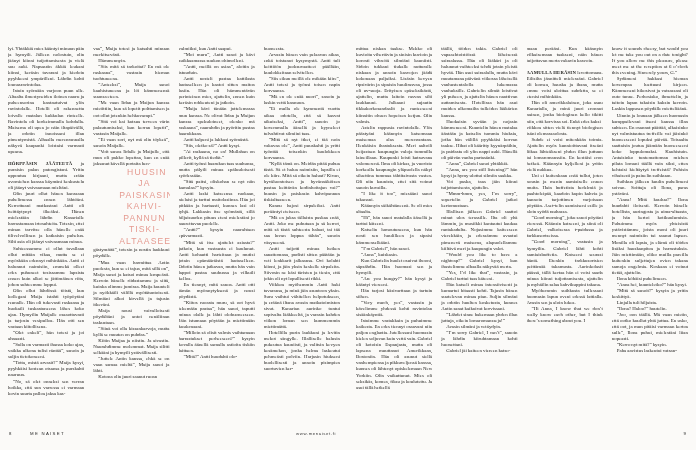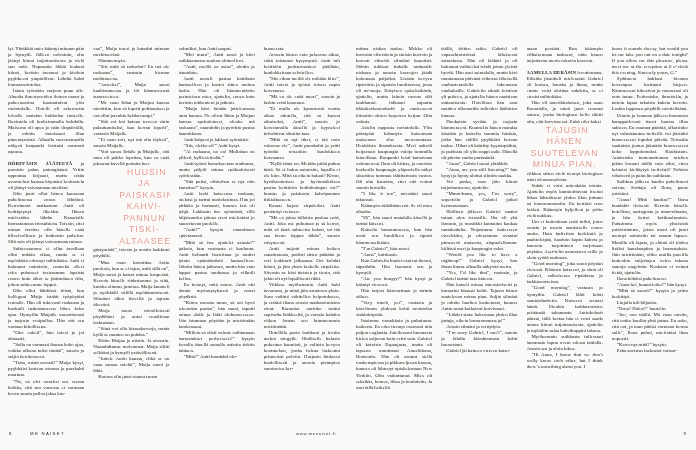--- a/index.html
+++ b/index.html
@@ -151,21 +151,20 @@
           <p>Hän katseli minua intensiivisesti ja kumartui hitaasti kohti. Tajusin hänen suutelevan minua pian. Suljin silmäni ja odotin huulten kosketusta, kunnes Antin sanat kaikuivat korvissani.</p>
           <p>”Lähdet sinne hakemaan yhden illan juttuja, oikein lomaromansseja!”</p>
           <p>Avasin silmäni ja vetäydyin.</p>
           <p>”I’m sorry Gabriel, I can’t”, sanoin ja lähdin kiiruhtamaan kohti huonettani.</p>
           <p>Gabriel jäi kaiteen viereen katso-</p>
         </div>
       <div class="col">
           <p class="first">maan perääni. Kun käännyin vilkaisemaan taakseni, näin hänen tuijottavan merta vakavin kasvoin.</p>
           <p class="leadpara"><span class="leadin">AAMULLA HERÄSIN </span>levottomana. Eilisilta jännitteli mielessäni. Gabriel oli komea, hauska ja ihana, mutta emme voisi aloittaa suhdetta, se ei etenisi mihinkään.</p>
           <p>Hän oli amerikkalainen, joka asuu Kanarialla, ja minä juuri eronnut nainen, jonka biologinen kello tikitti niin, että korvissa soi. Enkä edes kaksi</p>
-          <p class="pullquote" style="color: rgb(229, 154, 144);">TAJUSIN<br>HÄNEN<br>SUUTELEVAN<br>MINUA PIAN.</p>
           <p class="first">viikkoa sitten vielä tiennyt biologisen isäni olemassaolosta.</p>
           <p>Suhde ei voisi mitenkään toimia. Ajattelin myös kunnioittavani itseäni liikaa lähteäkseni yhden illan juttuun tai lomaromanssiin. En kestäisi eron hetkeä. Käännyin kyljelleni ja yritin vielä nukkua.</p>
           <p>Uni ei kuitenkaan enää tullut, joten nousin ja menin aamiaiselle ennen muita. Hain buffetista hedelmiä ja paahtoleipää, kaadoin kupin kahvia ja kannoin tarjottimen varjoisaan pöytään. Aset-telin aamiaiseni esille ja aloin syödä rauhassa.</p>
           <p>”Good morning”, joku sanoi pöytäni vieressä. Käänsin katseeni, ja siinä oli Gabriel, valkoisessa t-paidassa ja farkkusortseissa.</p>
           <p>”Good morning”, vastasin ja hymyilin. Gabriel lähti kohti aamiaisbuffetia. Katseeni seurasi häntä. Etenkin farkkusortsien peittämää takamusta. Aurinkolasit päässä, tällä kertaa hän ei voisi saada minua kiinni tuijottamisesta, ajattelin ja myhäilin salaa kahvikuppini takana.</p>
           <p>Myöhemmin suihkusta tullessani huomasin lapun oveni edessä lattialla. Avasin sen ja aloin lukea.</p>
           <p>”Hi Anna, I know that we don’t really know each other, but I think there’s something about you. I</p>
         </div>
       <div class="col">
           <p class="first">know it sounds cheesy, but would you let me take you out on a date tonight? If you allow me this pleasure, please meet me at the reception at 6 o’clock this evening. Sincerely yours, G.”</p>

